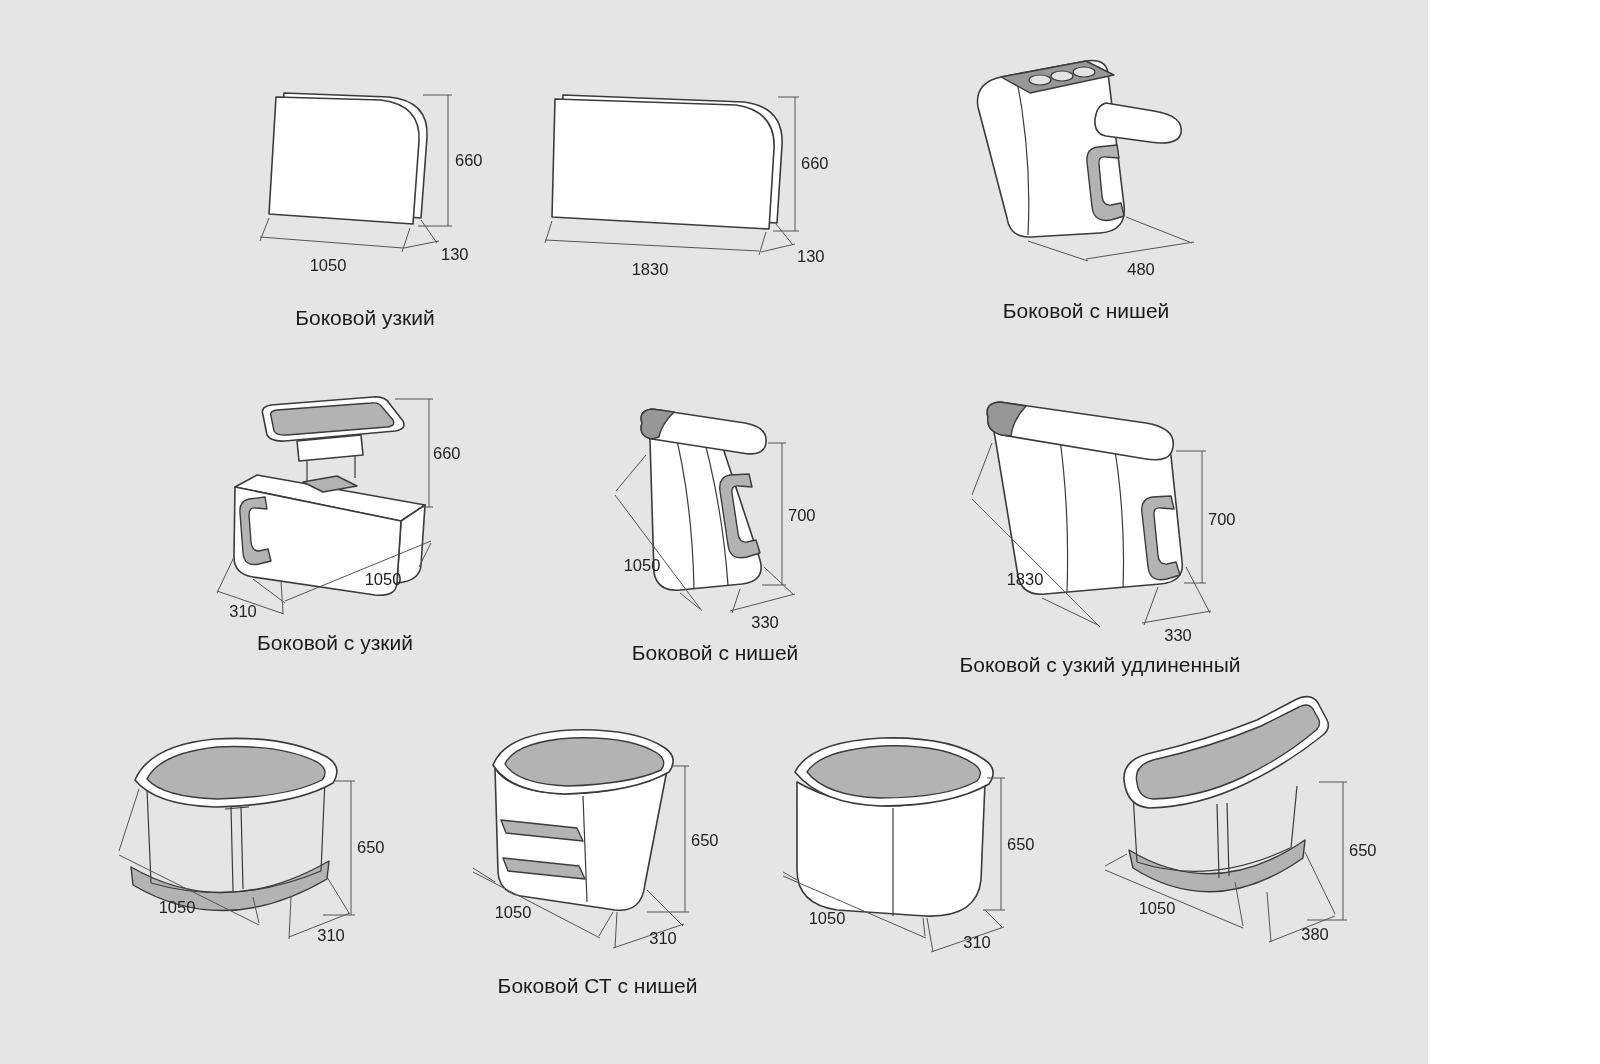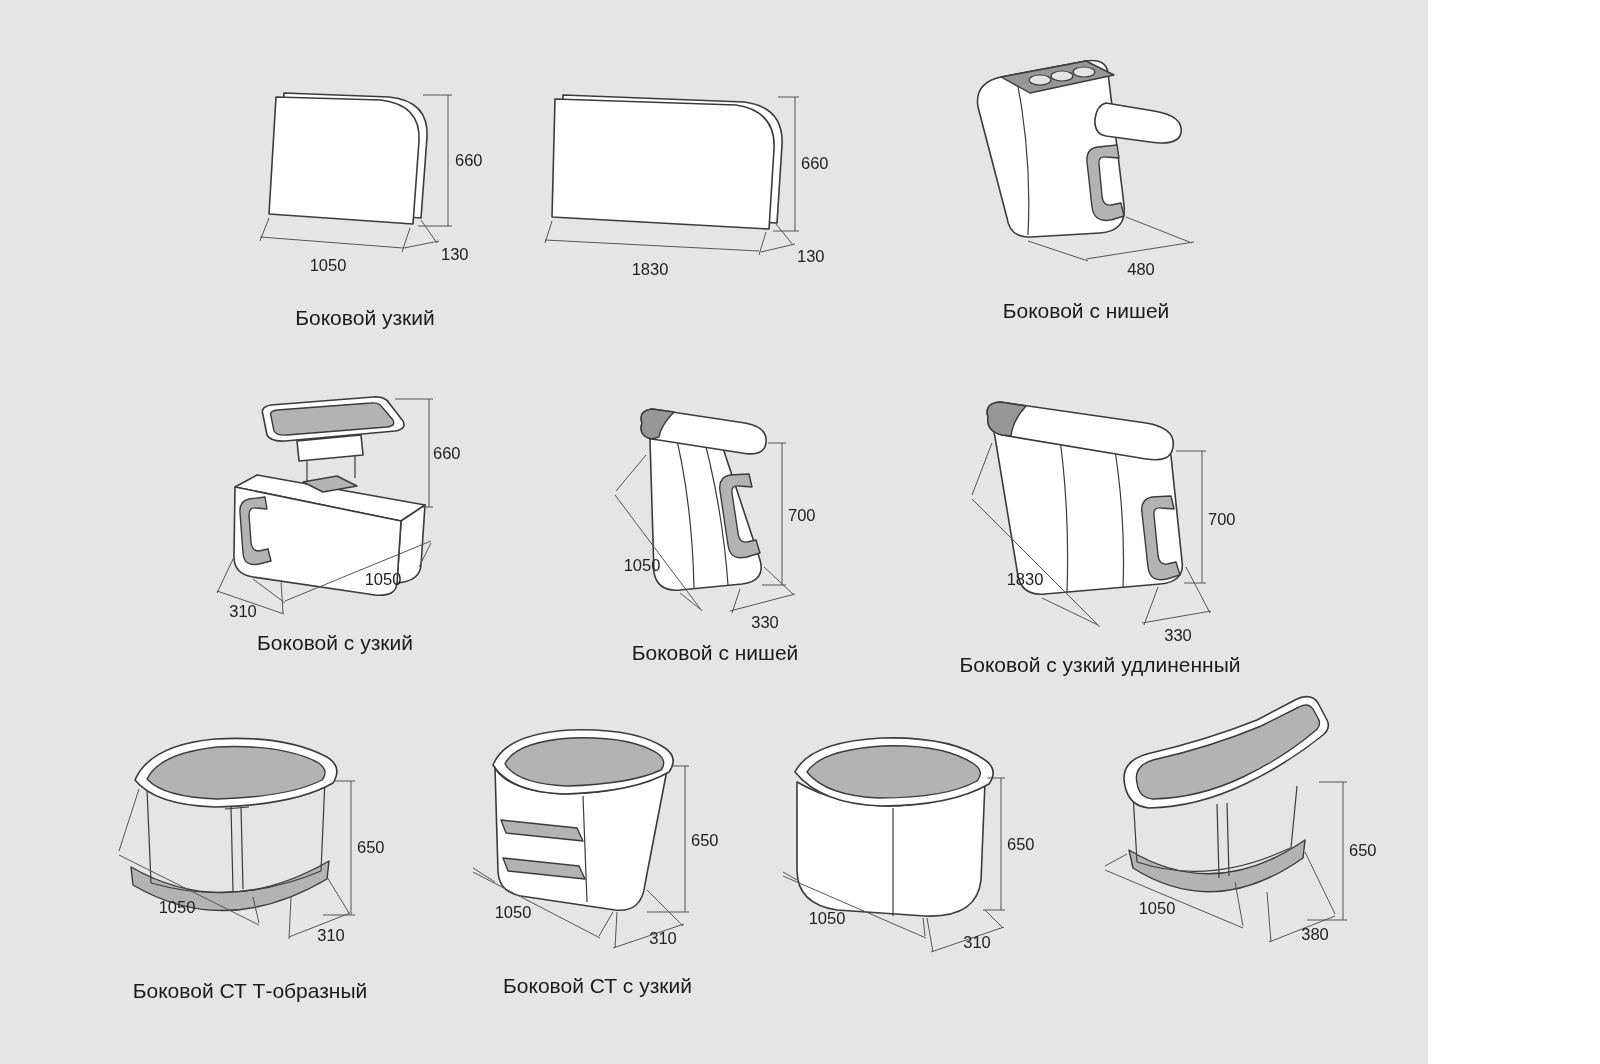--- a/index.html
+++ b/index.html
@@ -177,21 +177,20 @@
       </g>
       <g>
         <path class="dim" d="M230 56 L250 56 M218 190 L250 190 M246 56 L246 190"></path>
         <text class="dimtext" x="252" y="128">650</text>
         <path class="dim" d="M34 64 L14 126 M148 172 L154 198 M14 130 L154 200"></path>
         <text class="dimtext" x="72" y="188" text-anchor="middle">1050</text>
         <path class="dim" d="M222 152 L244 188 M186 172 L184 214 M184 212 L245 188"></path>
         <text class="dimtext" x="226" y="216" text-anchor="middle">310</text>
       </g>
     </svg>
-    <div class="cap">Боковой СТ Т-образный</div>
   </div>
 
   <div class="fig" style="left:465px;top:720px;width:265px;">
     <svg width="265" height="248" viewBox="0 0 265 248">
       <g>
         <path class="obj" d="M30 48 L33 152 Q34 172 56 176 L150 190 Q177 193 180 164 L202 50 Q168 72 100 74 Q45 72 30 48 Z"></path>
         <path class="seam" d="M118 76 L122 182"></path>
         <path class="obj-gray" d="M36 100 L112 108 L118 121 L41 113 Z"></path>
         <path class="obj-gray" d="M38 138 L114 146 L120 159 L43 151 Z"></path>
       </g>
@@ -201,21 +200,21 @@
       </g>
       <g>
         <path class="dim" d="M206 46 L224 46 M182 192 L224 192 M220 46 L220 192"></path>
         <text class="dimtext" x="226" y="126">650</text>
         <path class="dim" d="M30 162 L8 148 M148 192 L134 216 M8 152 L135 218"></path>
         <text class="dimtext" x="48" y="198" text-anchor="middle">1050</text>
         <path class="dim" d="M152 192 L150 228 M182 170 L218 206 M148 228 L219 204"></path>
         <text class="dimtext" x="198" y="224" text-anchor="middle">310</text>
       </g>
     </svg>
-    <div class="cap">Боковой СТ с узкий</div>
+    <div class="cap">Боковой СТ с нишей</div>
   </div>
 
   <div class="fig" style="left:775px;top:730px;width:270px;">
     <svg width="270" height="242" viewBox="0 0 270 242">
       <g>
         <path class="obj" d="M22 52 L22 140 Q22 174 62 180 L150 186 Q202 188 206 150 L210 52 Q162 76 112 76 Q60 74 22 52 Z"></path>
         <path class="seam" d="M118 78 L118 186"></path>
       </g>
       <g>
         <path class="obj" d="M20 42 Q35 12 106 8 Q176 6 210 30 Q224 40 214 54 Q176 76 106 76 Q46 74 20 42 Z"></path>

